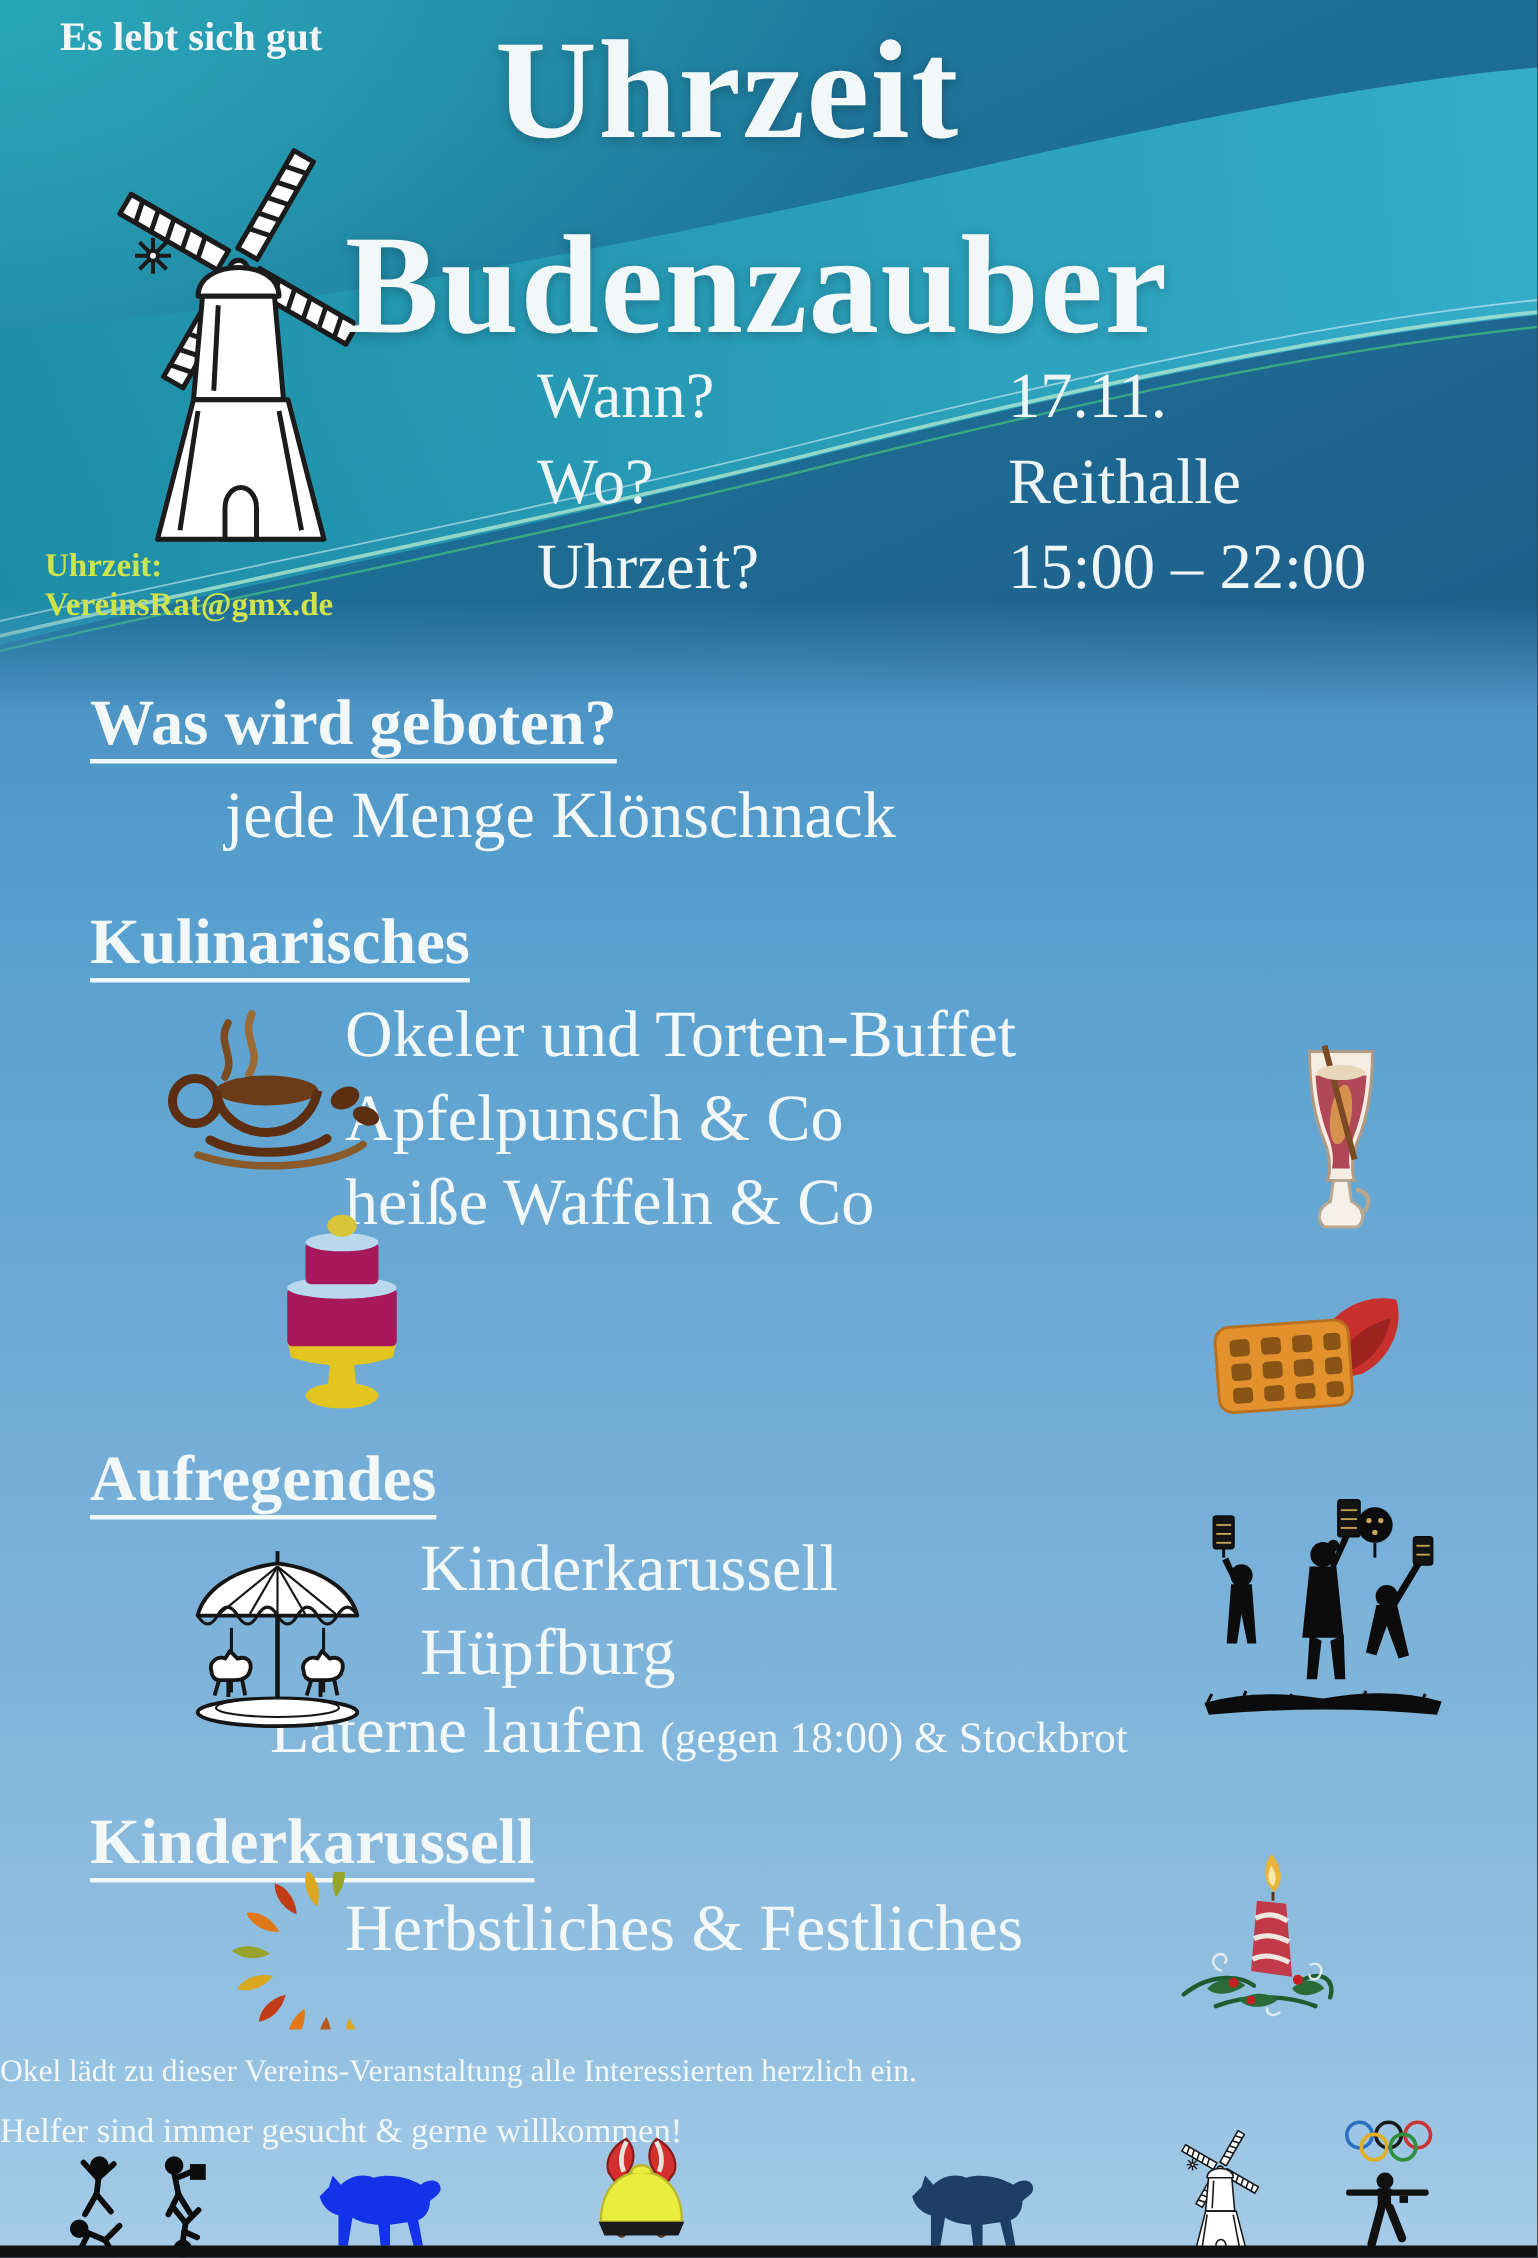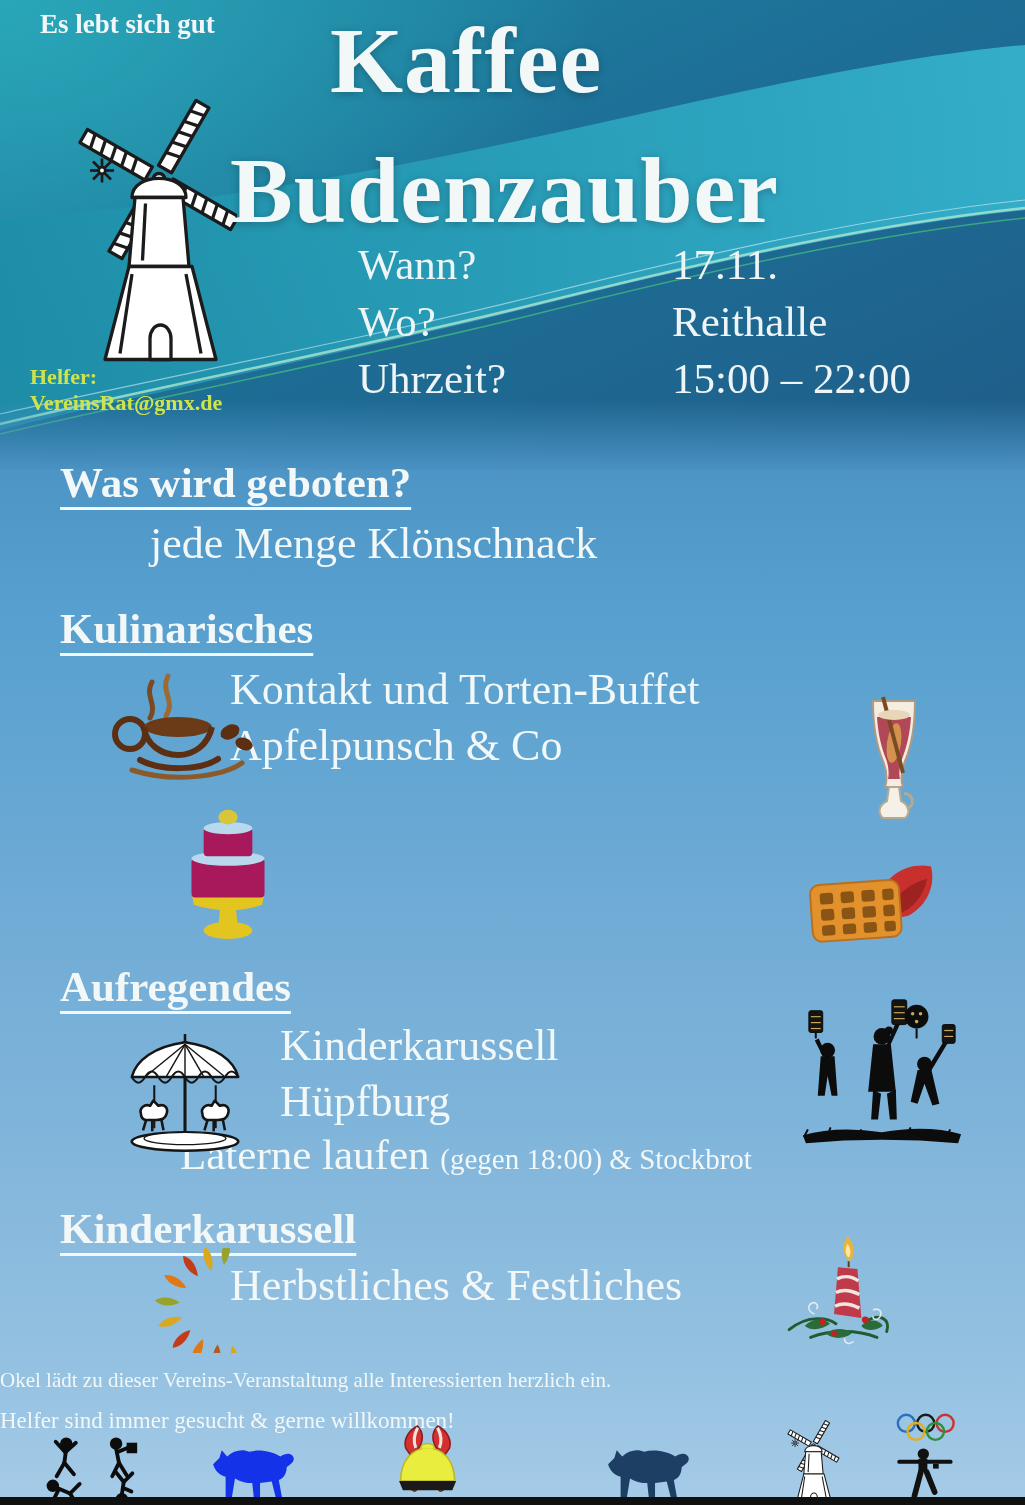--- a/index.html
+++ b/index.html
@@ -118,41 +118,42 @@
 
   <div class="abs motto center">
     <div>Es lebt sich gut</div>
   </div>
 
   <svg class="abs" style="left:72px;top:82px" width="165" height="288" viewBox="0 0 110 190">
     <use href="#windmill-shape"></use>
   </svg>
 
   <div class="abs contact center">
-    <div>Helfer:</div>
+    <div>Uhrzeit:</div>
     <div>VereinsRat@gmx.de</div>
   </div>
 
-  <div class="abs title1 center">Kaffee</div>
+  <div class="abs title1 center">Uhrzeit</div>
   <div class="abs title2 center">Budenzauber</div>
 
   <div class="abs dlabel" style="left:358px;top:240px">Wann?</div>
   <div class="abs dvalue" style="left:672px;top:240px">17.11.</div>
   <div class="abs dlabel" style="left:358px;top:297px">Wo?</div>
   <div class="abs dvalue" style="left:672px;top:297px">Reithalle</div>
   <div class="abs dlabel" style="left:358px;top:354px">Uhrzeit?</div>
   <div class="abs dvalue" style="left:672px;top:354px">15:00 – 22:00</div>
 
   <div class="abs heading" style="left:60px;top:458px">Was wird geboten?</div>
   <div class="abs items center" style="left:150px;top:516px;width:700px">jede Menge Klönschnack</div>
 
   <div class="abs heading" style="left:60px;top:604px">Kulinarisches</div>
   <div class="abs items center" style="left:230px;top:662px;width:640px">
-    <div>Kontakt und Torten-Buffet</div>
+    <div>Okeler und Torten-Buffet</div>
     <div>Apfelpunsch &amp; Co</div>
+    <div>heiße Waffeln &amp; Co</div>
   </div>
 
   <svg class="abs" style="left:85px;top:672px" width="180" height="110" viewBox="0 0 170 110">
     <path d="M62,10 C54,24 68,32 60,46" stroke="#7a4a22" stroke-width="5" fill="none" stroke-linecap="round"></path>
     <path d="M78,4 C70,20 86,28 76,44" stroke="#9c6a33" stroke-width="5" fill="none" stroke-linecap="round"></path>
     <circle cx="40" cy="62" r="15" stroke="#5c2e12" stroke-width="6" fill="none"></circle>
     <ellipse cx="88" cy="55" rx="34" ry="10" fill="#6b3a16"></ellipse>
     <path d="M54,55 C56,73 72,83 88,83 C104,83 118,73 122,55" stroke="#5c2e12" stroke-width="6" fill="none"></path>
     <path d="M50,88 C70,99 110,99 128,87" stroke="#5c2e12" stroke-width="6" fill="none" stroke-linecap="round"></path>
     <path d="M42,98 C82,111 132,105 152,91" stroke="#8a5a2a" stroke-width="5" fill="none" stroke-linecap="round"></path>

